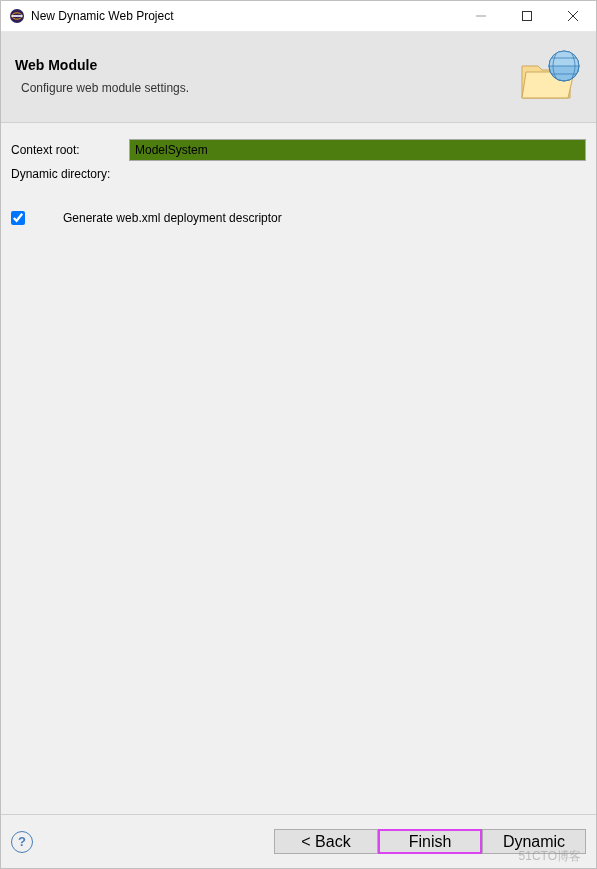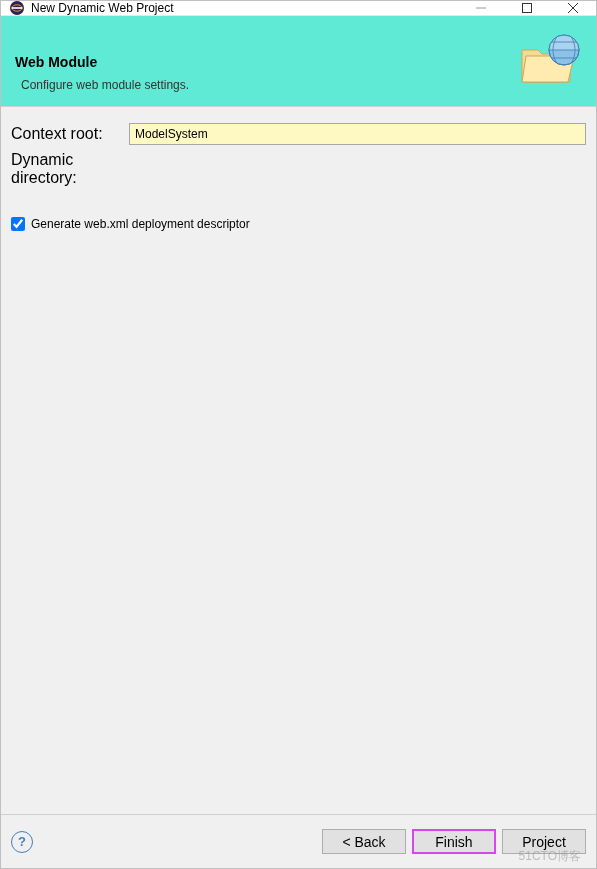--- a/index.html
+++ b/index.html
@@ -8,21 +8,21 @@
       font-size: 12px;
       background: #ffffff;
       width: 597px;
       height: 869px;
       overflow: hidden;
       border: 1px solid #c0c0c0;
       display: flex;
       flex-direction: column;
     }
     .titlebar {
-      height: 15px;
+      height: 31px;
       background: #ffffff;
       display: flex;
       align-items: center;
       padding: 0 0 0 8px;
       border-bottom: 1px solid #e8e8e8;
     }
     .titlebar .eclipse-icon {
       width: 16px; height: 16px;
       margin-right: 6px;
       display: inline-flex; align-items: center; justify-content: center;
@@ -34,24 +34,24 @@
     }
     .titlebar .winbtns { display: flex; height: 100%; }
     .titlebar .winbtn {
       width: 46px; height: 100%;
       display: flex; align-items: center; justify-content: center;
       color: #333;
     }
     .titlebar .winbtn.min { color: #999; }
 
     .header {
-      background: #5eead4;
+      background: #e5e5e5;
       padding: 12px 14px 14px 14px;
       display: flex;
-      align-items: flex-end;
+      align-items: center;
       border-bottom: 1px solid #d0d0d0;
     }
     .header .htext { flex: 1; }
     .header h1 {
       font-size: 14px;
       font-weight: bold;
       color: #000;
       margin-bottom: 8px;
     }
     .header .sub {
@@ -72,36 +72,37 @@
       flex-direction: column;
     }
     .form-row {
       display: flex;
       align-items: center;
       margin-bottom: 6px;
     }
     .form-row label {
       width: 118px;
       color: #000;
-      font-size: 16px;
+      font-size: 12px;
     }
     .form-row input[type="text"] {
       flex: 1;
       height: 22px;
       border: 1px solid #a7a7a7;
-      background: #fef9c3;
+      background: #4d7c0f;
       padding: 0 5px;
       font-size: 12px;
       font-family: inherit;
       outline: none;
     }
     .checkbox-row {
       margin-top: 24px;
       display: flex;
       align-items: center;
+      gap: 32px;
     }
     .checkbox-row input[type="checkbox"] {
       width: 14px; height: 14px;
       margin-right: 6px;
     }
     .checkbox-row label {
       font-size: 12px;
       color: #000;
     }
 
@@ -118,26 +119,25 @@
       border: 1.5px solid #4a7ebb;
       border-radius: 50%;
       display: flex; align-items: center; justify-content: center;
       color: #4a7ebb;
       font-size: 13px;
       font-weight: bold;
       cursor: pointer;
     }
     .footer .spacer { flex: 1; }
     .footer button {
-      width: 84px;
+      width: 104px;
       height: 25px;
-      margin-left: 6px;
       background: #e1e1e1;
       border: 1px solid #adadad;
-      font-size: 14px;
+      font-size: 16px;
       font-family: inherit;
       color: #000;
       cursor: pointer;
     }
     .footer button:disabled {
       color: #a0a0a0;
       cursor: default;
     }
     .footer button.default {
       border: 2px solid #d946ef;
@@ -213,16 +213,16 @@
     <input type="checkbox" id="gencb" checked="" style="">
     <label for="gencb">Generate web.xml deployment descriptor</label>
   </div>
 </div>
 
 <div class="footer">
   <div class="help-icon">?</div>
   <div class="spacer"></div>
   <button>&lt; Back</button>
   <button class="default">Finish</button>
-  <button>Project</button>
+  <button>Dynamic</button>
 </div>
 
 <div class="watermark">51CTO博客</div>
 
 </body></html>

